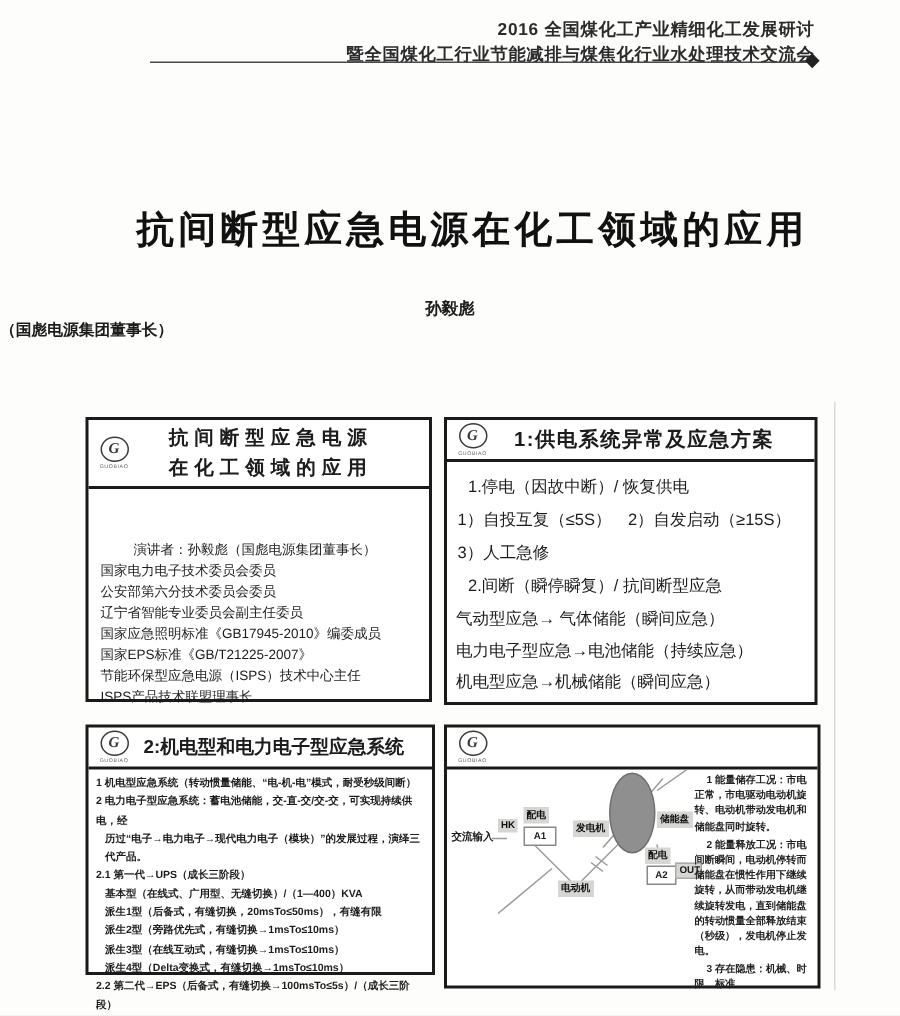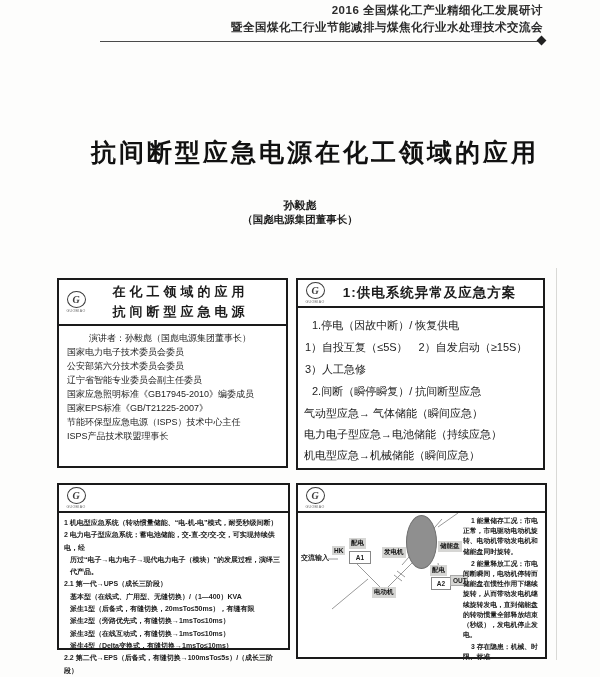--- a/index.html
+++ b/index.html
@@ -1,46 +1,46 @@
 <!DOCTYPE html>
 <html><head>
 <meta charset="utf-8">
 <style>
   html,body{margin:0;padding:0;background:#e9e9e9;}
   #page{position:relative;width:600px;height:677px;background:#fdfdfc;overflow:hidden;
         font-family:"Liberation Sans","DejaVu Sans",sans-serif;color:#1c1c1c;}
   
-  .hdr{position:absolute;top:2px;right:57px;text-align:right;font-weight:bold;
+  .hdr{position:absolute;top:12px;right:57px;text-align:right;font-weight:bold;
        font-size:11.5px;line-height:1.5;color:#2b2b2b;letter-spacing:0.5px;}
   .hdr-rule{position:absolute;top:41px;left:100px;width:443px;border-top:1.5px solid #4a4a4a;}
   .hdr-diamond{position:absolute;top:37px;left:538px;width:7px;height:7px;background:#222;
        transform:rotate(45deg);}
   
   .doc-title{position:absolute;top:136px;left:0;width:100%;text-align:center;
        font-size:25px;font-weight:bold;letter-spacing:3px;color:#111;margin-left:15px;}
   .author{position:absolute;top:198px;left:0;width:100%;text-align:center;
        font-size:11px;font-weight:bold;}
-  .affil{position:absolute;top:213px;left:0;width:100%;text-align:center;
+  .affil{position:absolute;top:213px;left:0;width:100%;text-align:left;
        font-size:10.5px;font-weight:bold;}
   
   .slide{position:absolute;background:#fff;border:2px solid #1a1a1a;box-sizing:border-box;}
   #slide1{left:57px;top:278px;width:231px;height:190px;}
   #slide2{left:296px;top:278px;width:249px;height:192px;}
   #slide3{left:57px;top:483px;width:233px;height:167px;}
   #slide4{left:296px;top:483px;width:251px;height:176px;}
   .shead{display:flex;align-items:center;border-bottom:2px solid #1a1a1a;padding:2px 4px;box-sizing:border-box;}
   .logo{flex:0 0 auto;width:26px;text-align:center;}
   .logo-circle{width:17px;height:15px;margin:0 auto;border:1.7px solid #3a3a3a;border-radius:50%;
        display:flex;align-items:center;justify-content:center;}
   .logo-g{font-family:"Liberation Serif",serif;font-style:italic;font-weight:bold;font-size:10px;color:#3a3a3a;}
   .logo-sub{font-size:3.5px;letter-spacing:0.4px;color:#666;margin-top:1px;}
   .stitle{flex:1;text-align:center;font-weight:bold;}
   
   #slide1 .stitle{font-size:13px;letter-spacing:4px;line-height:1.55;}
-  .s1-body{padding:5px 6px 0 8px;font-size:9px;line-height:14px;font-weight:500;}
+  .s1-body{padding:5px 6px 0 8px;font-size:9px;line-height:14px;font-weight:500;margin-top:28px;}
   .s1-body .speaker{padding-left:22px;}
   
   #slide2 .stitle{font-size:13.5px;letter-spacing:1px;}
   .s2-body{padding:8px 5px 0 5px;font-size:11px;font-weight:normal;line-height:19px;}
   .s2-body .g1{padding-left:9px;margin-bottom:3px;}
   .s2-body .g2{padding-left:2px;margin-bottom:3px;}
   .s2-body .g0{padding-left:1px;margin-bottom:2px;}
   
   #slide3 .stitle{font-size:12.5px;}
   .s3-body{padding:4px 3px 0 4px;font-size:7px;font-weight:bold;line-height:12.3px;}
@@ -84,22 +84,22 @@
 
   <div class="slide" id="slide1">
     <div class="shead">
       <div class="logo">
         <div class="logo-circle">
             <span class="logo-g">G</span>
           </div>
         <div class="logo-sub">GUOBIAO</div>
       </div>
       <div class="stitle">
+        <div>抗间断型应急电源</div>
         <div>在化工领域的应用</div>
-        <div>抗间断型应急电源</div>
       </div>
       <div style="width:10px"></div>
     </div>
     <div class="s1-body">
       <div class="speaker">演讲者：孙毅彪（国彪电源集团董事长）</div>
       <div>国家电力电子技术委员会委员</div>
       <div>公安部第六分技术委员会委员</div>
       <div>辽宁省智能专业委员会副主任委员</div>
       <div>国家应急照明标准《GB17945-2010》编委成员</div>
       <div>国家EPS标准《GB/T21225-2007》</div>
@@ -131,20 +131,21 @@
   </div>
 
   <div class="slide" id="slide3">
     <div class="shead">
       <div class="logo">
         <div class="logo-circle">
             <span class="logo-g">G</span>
           </div>
         <div class="logo-sub">GUOBIAO</div>
       </div>
+      <div class="stitle">2:机电型和电力电子型应急系统</div>
       <div style="width:8px"></div>
     </div>
     <div class="s3-body">
       <div class="i0">1 机电型应急系统（转动惯量储能、“电-机-电”模式，耐受秒级间断）</div>
       <div class="i0">2 电力电子型应急系统：蓄电池储能，交-直-交/交-交，可实现持续供电，经</div>
       <div class="i1">历过“电子→电力电子→现代电力电子（模块）”的发展过程，演绎三代产品。</div>
       <div class="i0">2.1 第一代→UPS（成长三阶段）</div>
       <div class="i1">基本型（在线式、广用型、无缝切换）/（1—400）KVA</div>
       <div class="i1">派生1型（后备式，有缝切换，20msTo≤50ms），有缝有限</div>
       <div class="i1">派生2型（旁路优先式，有缝切换→1msTo≤10ms）</div>

